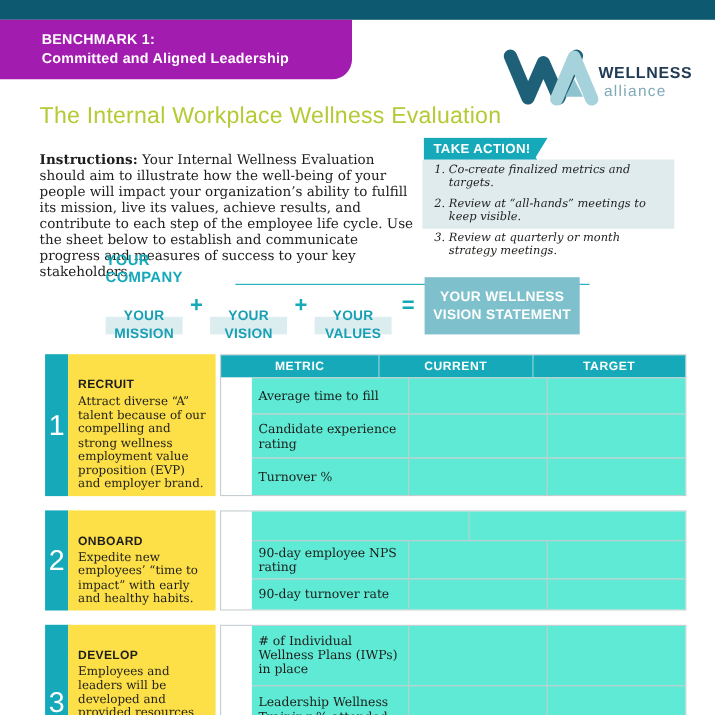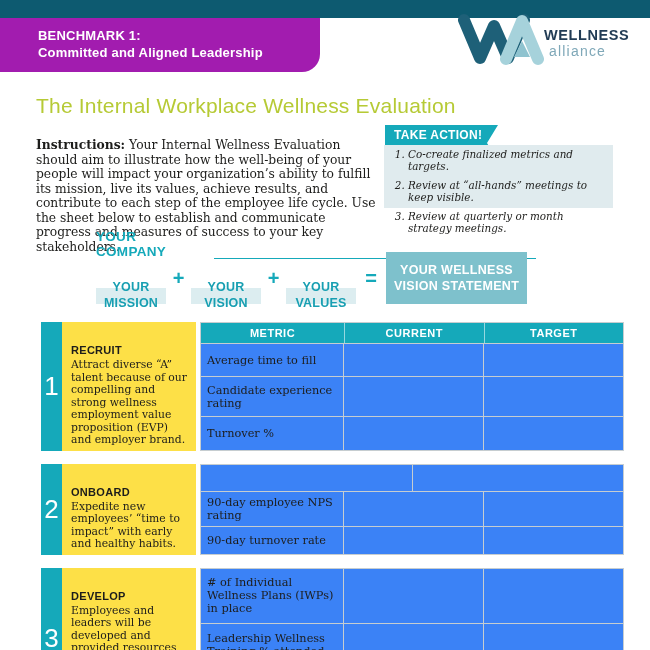--- a/index.html
+++ b/index.html
@@ -7,21 +7,21 @@
     width:650px;height:650px;overflow:hidden;position:relative;
     background:#ffffff;font-family:"Liberation Sans",sans-serif;color:#1d1d1b;
   }
   
   .topbar{position:absolute;top:0;left:0;width:650px;height:18px;background:#0d5a70;}
   .banner{
     position:absolute;top:18px;left:0;width:320px;height:54px;background:#a21caf;
     border-radius:0 0 18px 0;color:#fff;box-sizing:border-box;padding:9px 0 0 38px;
   }
   .banner .l1,.banner .l2{font-weight:bold;font-size:13px;line-height:17px;letter-spacing:.2px;}
-  .logo{position:absolute;top:11px;left:456px;width:180px;height:58px;text-align:right;}
+  .logo{position:absolute;top:42px;left:456px;width:180px;height:58px;text-align:right;}
   
   .title{
     position:absolute;top:94px;left:36px;width:480px;
     font-size:21px;color:#b6ca35;letter-spacing:.2px;font-weight:400;
   }
   .intro{
     position:absolute;top:138px;left:36px;width:348px;
     font-family:"DejaVu Serif","Liberation Serif",serif;font-size:12.3px;line-height:1.18;color:#1d1d1b;
   }
   .intro b{font-weight:bold;}
@@ -75,21 +75,21 @@
     font-family:"DejaVu Serif","Liberation Serif",serif;font-size:10.8px;line-height:1.16;color:#1d1d1b;
   }
   .sgap{flex:0 0 4px;}
   .stable{flex:1 1 auto;display:flex;flex-direction:column;border:1px solid #c6cdd0;}
   .thead{display:flex;background:#15a9ba;height:20px;}
   .thead .hc{
     color:#fff;font-weight:bold;font-size:11px;letter-spacing:.5px;
     display:flex;align-items:center;justify-content:center;border-right:1px solid rgba(255,255,255,.55);
   }
   .thead .hc:last-child{border-right:none;}
-  .trow{display:flex;background:#3b82f6;border-top:1px solid #c6cdd0;flex:1 1 auto;}
+  .trow{display:flex;background:#5eead4;border-top:1px solid #c6cdd0;flex:1 1 auto;margin-left:28px;}
   .trow:first-child{border-top:none;}
   .tc{
     box-sizing:border-box;border-right:1px solid #c6cdd0;display:flex;align-items:center;
     min-height:23px;padding:2px 6px;
   }
   .tc:last-child{border-right:none;}
   .c-metric{flex:0 0 143px;font-family:"DejaVu Serif","Liberation Serif",serif;font-size:11.3px;line-height:1.15;}
   .c-current,.c-target{flex:1 1 0;}
   .thead .h-metric{flex:0 0 143px;}
   .thead .h-current,.thead .h-target{flex:1 1 0;}

